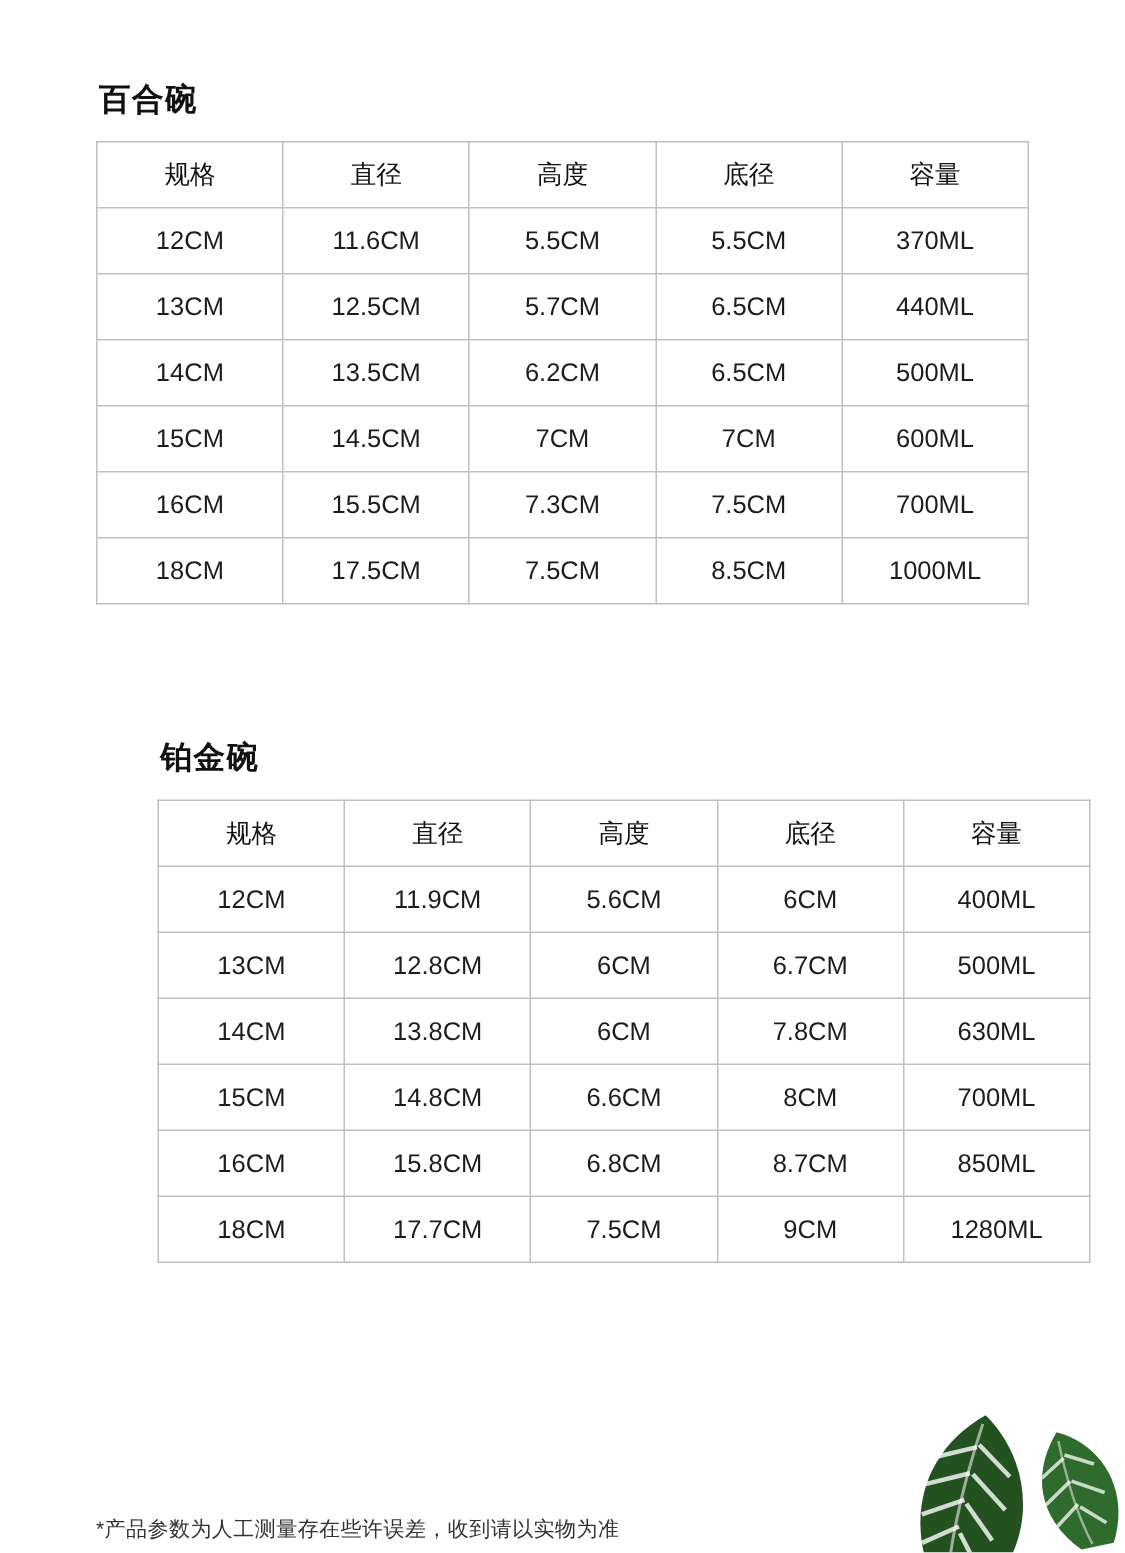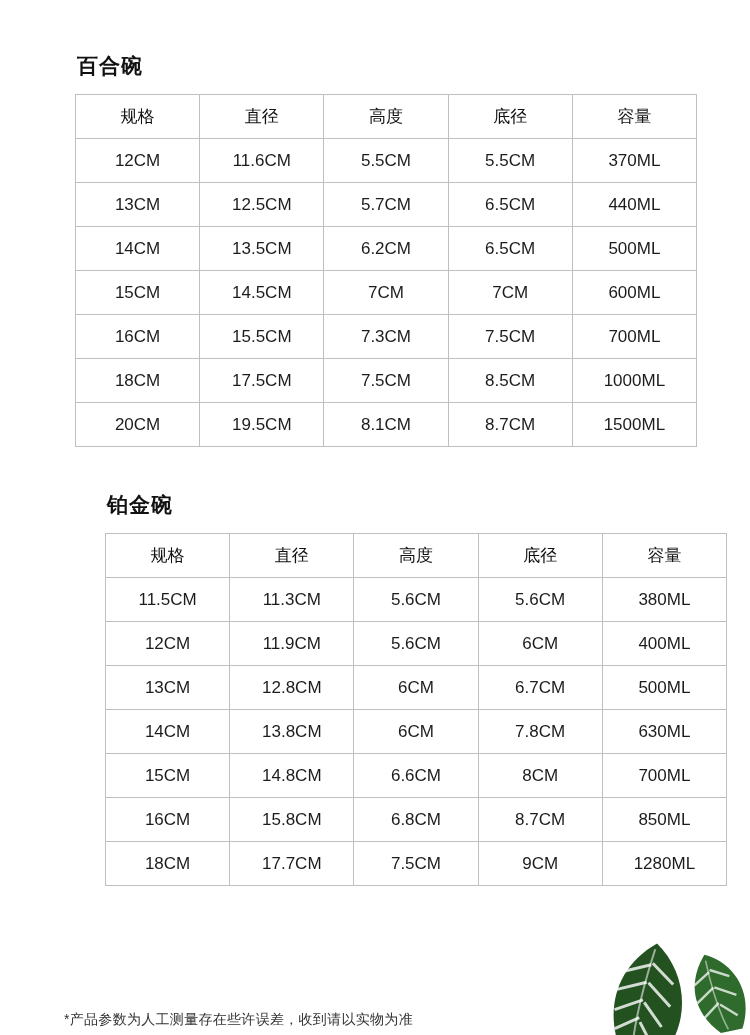--- a/index.html
+++ b/index.html
@@ -71,21 +71,21 @@
     height: 120px;
     overflow: hidden;
     pointer-events: none;
   }
 </style>
 </head>
 <body>
 
 <div class="page">
 
-  <div class="section" style="top:52px;margin-left:11px;">
+  <div class="section" style="top:52px;">
     <div class="section-title">百合碗</div>
     <table class="spec">
       <tbody>
         <tr class="header">
           <td>规格</td>
           <td>直径</td>
           <td>高度</td>
           <td>底径</td>
           <td>容量</td>
         </tr>
@@ -123,49 +123,35 @@
           <td>7.3CM</td>
           <td>7.5CM</td>
           <td>700ML</td>
         </tr>
         <tr>
           <td>18CM</td>
           <td>17.5CM</td>
           <td>7.5CM</td>
           <td>8.5CM</td>
           <td>1000ML</td>
-        </tr>
-        <tr>
-          <td>20CM</td>
-          <td>19.5CM</td>
-          <td>8.1CM</td>
-          <td>8.7CM</td>
-          <td>1500ML</td>
         </tr>
       </tbody>
     </table>
   </div>
 
   <div class="section" style="top:491px;margin-left:41px;">
     <div class="section-title">铂金碗</div>
     <table class="spec">
       <tbody>
         <tr class="header">
           <td>规格</td>
           <td>直径</td>
           <td>高度</td>
           <td>底径</td>
           <td>容量</td>
-        </tr>
-        <tr>
-          <td>11.5CM</td>
-          <td>11.3CM</td>
-          <td>5.6CM</td>
-          <td>5.6CM</td>
-          <td>380ML</td>
         </tr>
         <tr>
           <td>12CM</td>
           <td>11.9CM</td>
           <td>5.6CM</td>
           <td>6CM</td>
           <td>400ML</td>
         </tr>
         <tr>
           <td>13CM</td>

